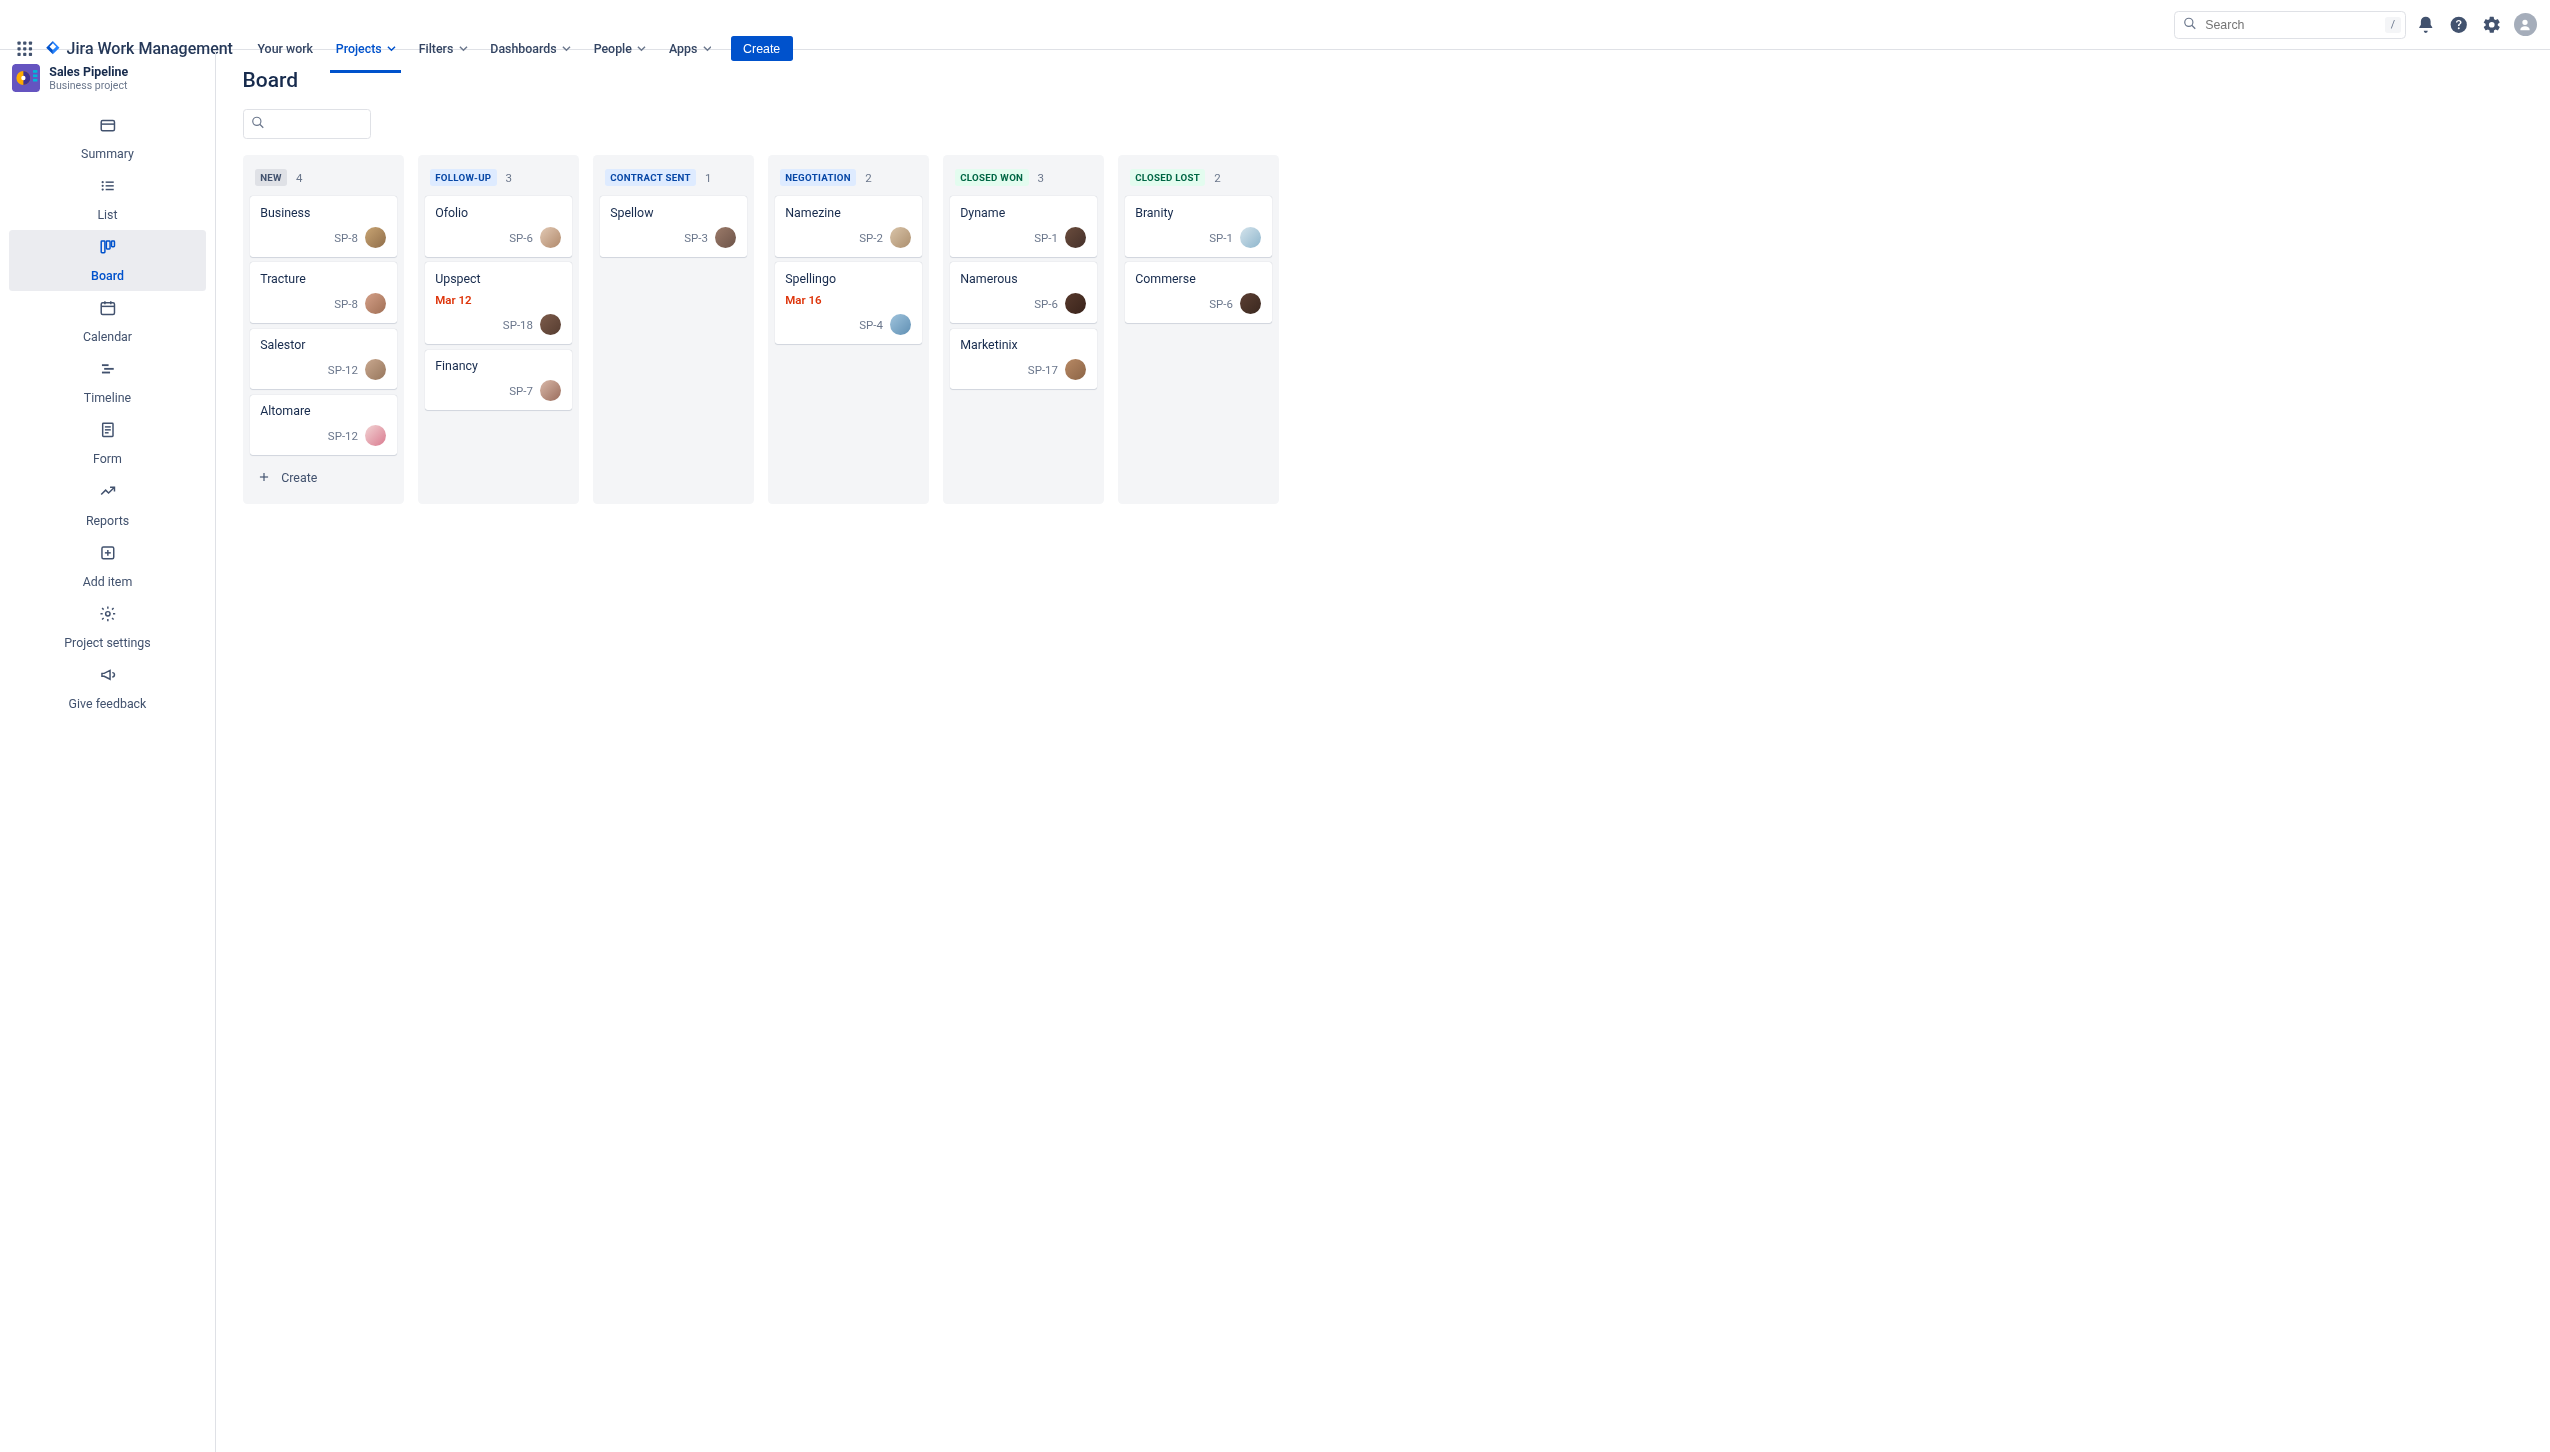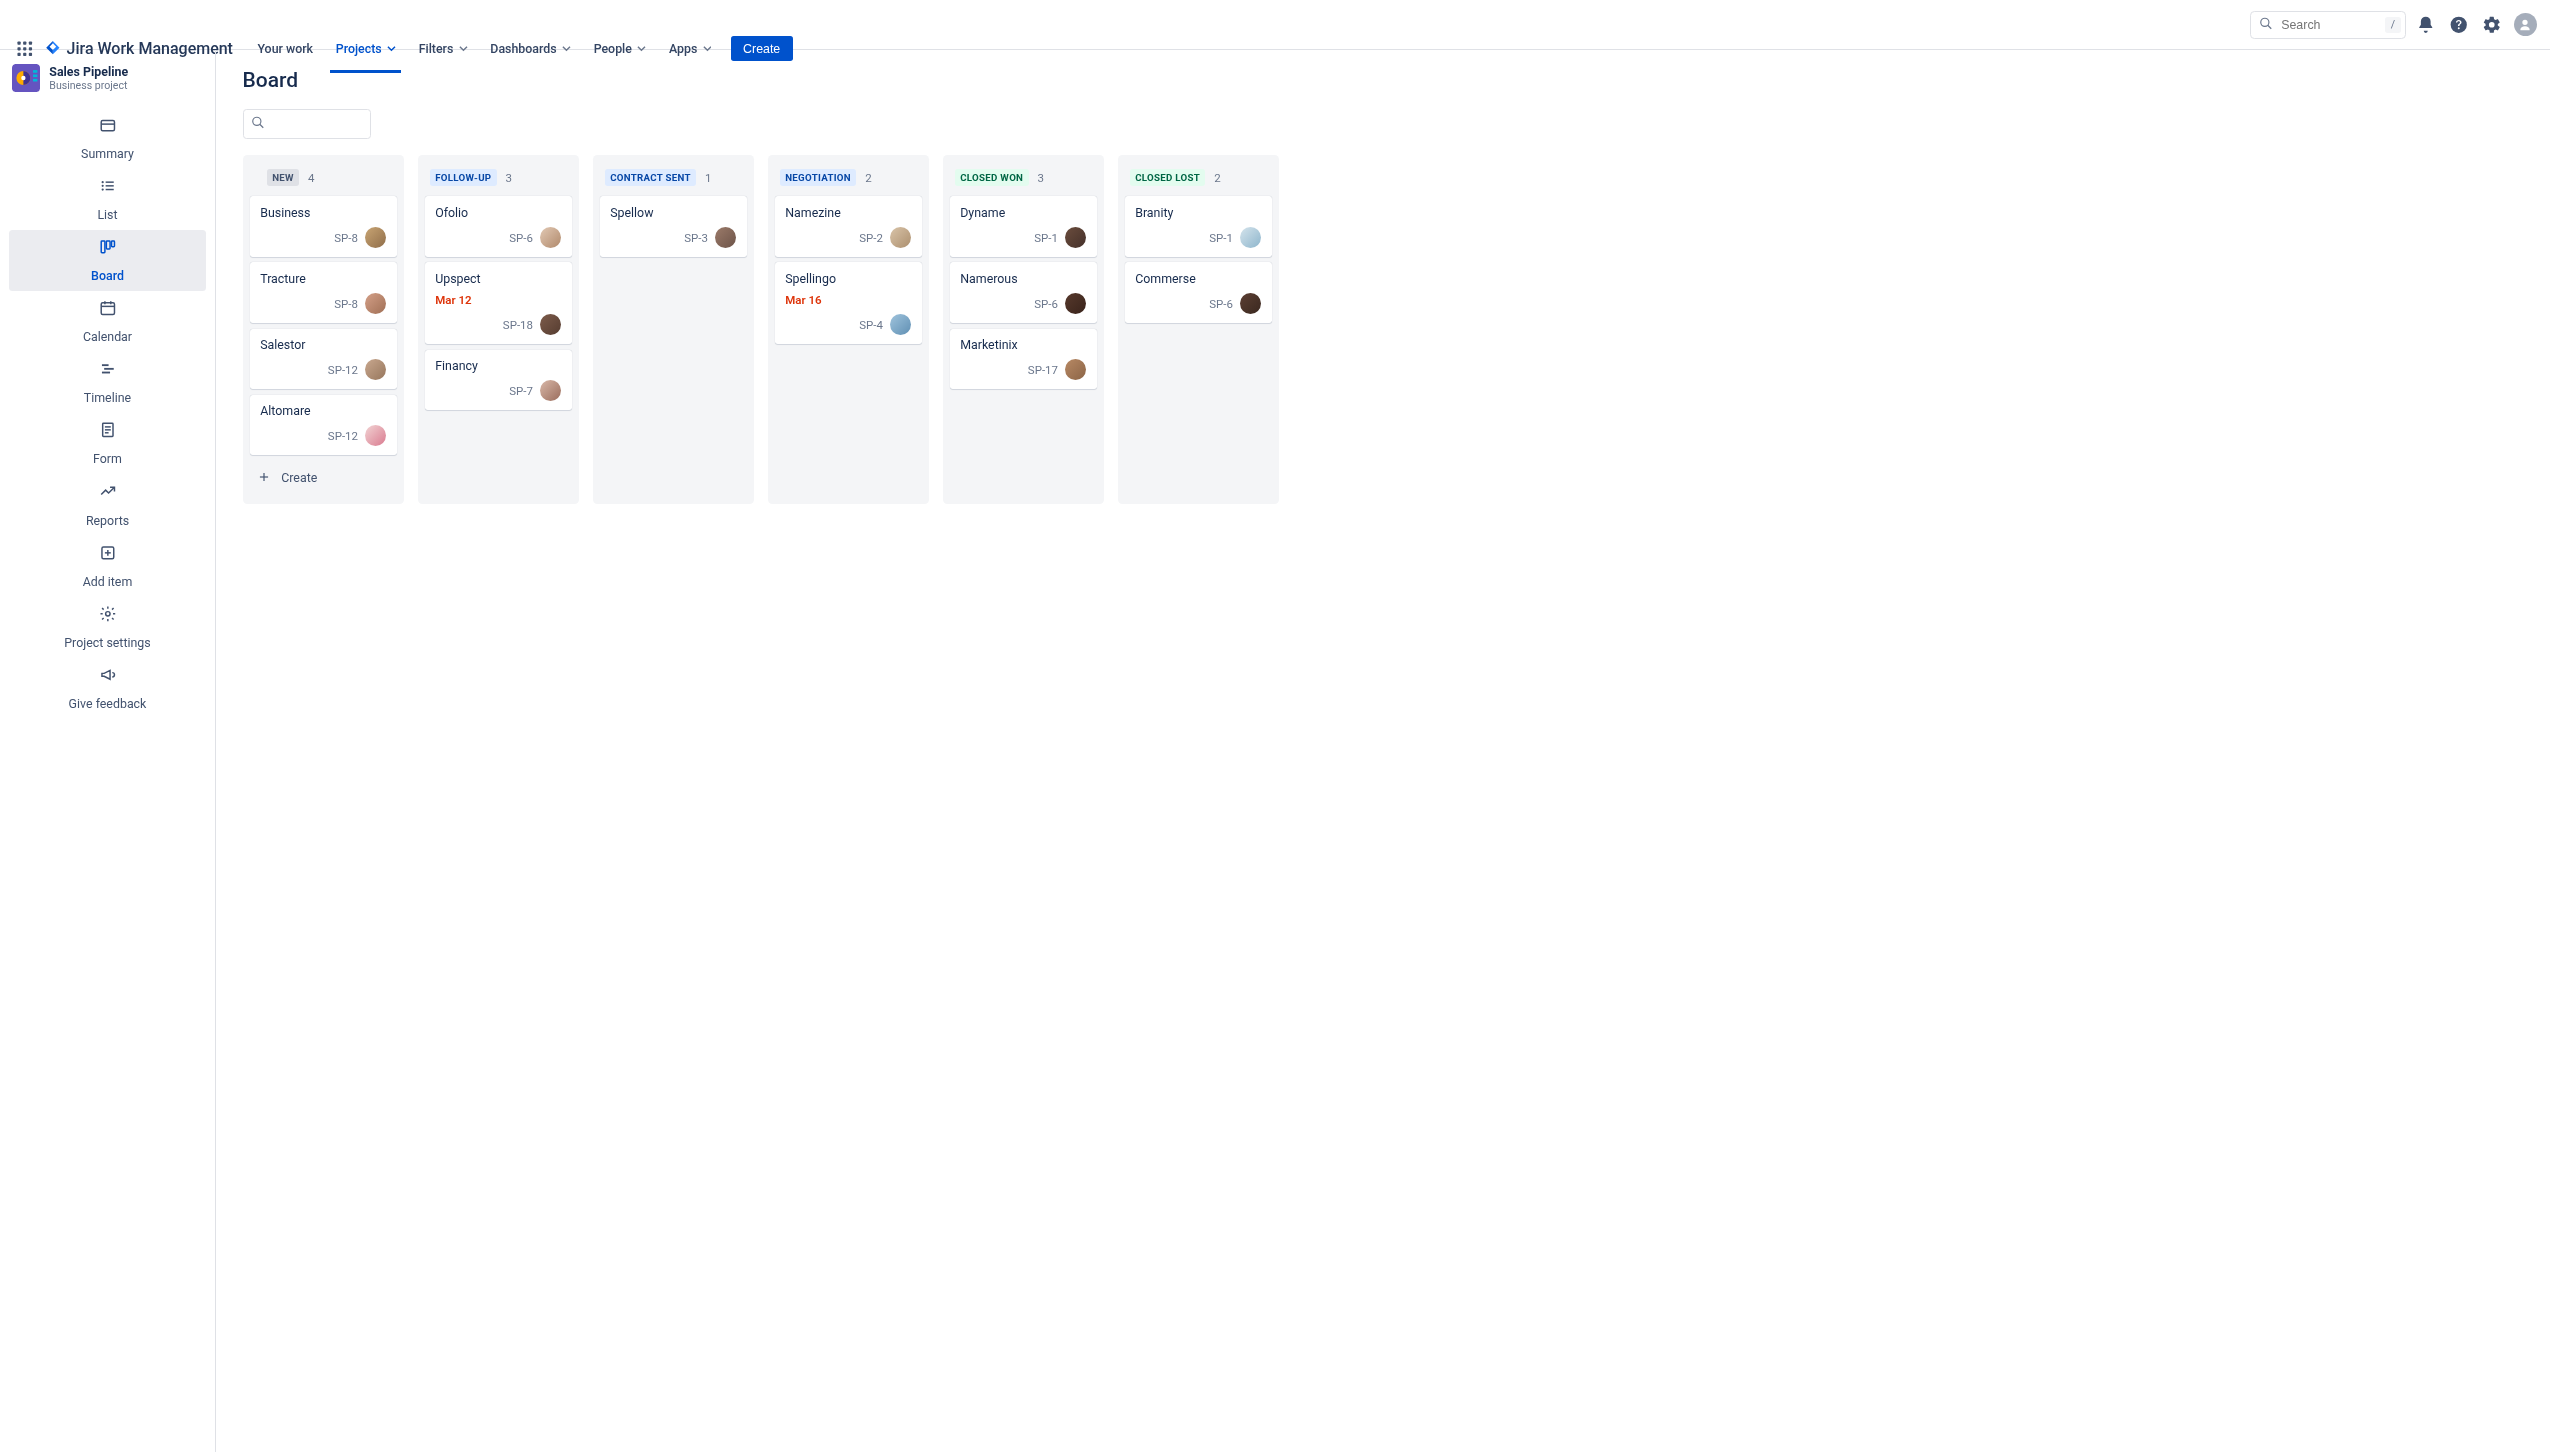--- a/index.html
+++ b/index.html
@@ -11,21 +11,21 @@
 .app-switcher { width: 28px; height: 28px; display: flex; align-items: center; justify-content: center; cursor: pointer; border-radius: 2.7px; }
 .logo { display: flex; align-items: center; gap: 5.3px; color: #253858; font-size: 16px; font-weight: 500; margin-right: 10.6px; cursor: pointer; }
 .logo svg { width: 17.7px; height: 17.7px; }
 .nav-item { padding: 5.3px 8.9px; color: #344563; font-size: 12.4px; font-weight: 500; display: flex; align-items: center; gap: 5.3px; cursor: pointer; border-radius: 2.7px; }
 .nav-item.active { color: #0052CC; position: relative; }
 .nav-item.active::after { content: ''; position: absolute; bottom: -11.5px; left: 3.5px; right: 3.5px; height: 2.7px; background: #0052CC; }
 .chevron-down { width: 8.9px; height: 8.9px; }
 .create-btn { background: #0052CC; color: #fff; border: none; padding: 5.3px 12.4px; border-radius: 2.7px; font-size: 12.4px; font-weight: 500; cursor: pointer; margin-left: 5.3px; }
 .topnav-right { display: flex; align-items: center; gap: 5.3px; }
 .search-box { position: relative; }
-.search-input { width: 156px; height: 28px; border: 1.8px solid #dfe1e6; border-radius: 4.4px; padding: 0 26.6px 0 30px; font-size: 12.4px; color: #6B778C; }
+.search-input { width: 232px; height: 28px; border: 1.8px solid #dfe1e6; border-radius: 4.4px; padding: 0 26.6px 0 30px; font-size: 12.4px; color: #6B778C; }
 .search-icon-wrap { position: absolute; left: 8.9px; top: 50%; transform: translateY(-50%); color: #6B778C; }
 .search-slash { position: absolute; right: 5.3px; top: 50%; transform: translateY(-50%); background: #f4f5f7; border-radius: 2.7px; width: 16px; height: 16px; font-size: 10.6px; display: flex; align-items: center; justify-content: center; color: #6B778C; }
 .icon-btn { width: 28px; height: 28px; display: flex; align-items: center; justify-content: center; cursor: pointer; border-radius: 50%; color: #344563; }
 .profile-avatar { width: 23px; height: 23px; border-radius: 50%; background: #A5ADBA; display: flex; align-items: center; justify-content: center; color: #fff; }
 
 
 .main-layout { display: flex; height: calc(100vh - 50px); }
 .sidebar { width: 216px; border-right: 0.9px solid #dfe1e6; padding: 14px 8.9px; flex-shrink: 0; }
 .project-header { display: flex; align-items: center; gap: 8.9px; margin-bottom: 16px; padding: 0 3.5px; }
 .project-icon { width: 28px; height: 28px; border-radius: 3.5px; display: flex; align-items: center; justify-content: center; font-size: 12.4px; flex-shrink: 0; overflow: hidden; }
@@ -41,21 +41,21 @@
 .board-search { position: relative; width: 128px; margin-bottom: 16px; }
 .board-search input { width: 100%; height: 30px; border: 1.8px solid #dfe1e6; border-radius: 3.5px; padding: 0 7px 0 28px; font-size: 12.4px; }
 .board-search-icon { position: absolute; left: 8px; top: 50%; transform: translateY(-50%); color: #6B778C; }
 
 
 .board { display: flex; gap: 14px; }
 .col { width: 161px; background: #f4f5f7; border-radius: 4.4px; padding: 7px; flex-shrink: 0; min-height: 349px; }
 .col-header { display: flex; align-items: center; gap: 8.9px; padding: 7px 5.3px 10.6px 5.3px; }
 .col-title { font-size: 9.7px; font-weight: 700; letter-spacing: 0.3px; padding: 2.7px 5.3px; border-radius: 2.7px; }
 .col-count { font-size: 11.5px; color: #6B778C; }
-.status-grey { background: #dfe1e6; color: #42526E; margin-left: 12px; }
+.status-grey { background: #dfe1e6; color: #42526E; }
 .status-blue { background: #DEEBFF; color: #0747A6; }
 .status-green { background: #E3FCEF; color: #006644; }
 
 .card { background: #fff; border-radius: 2.7px; box-shadow: 0 0.9px 0.9px rgba(9,30,66,0.13), 0 0 0.9px rgba(9,30,66,0.2); padding: 8.9px 10.6px; margin-bottom: 5.3px; cursor: pointer; }
 .card-title { font-size: 12.4px; color: #172B4D; margin-bottom: 7px; }
 .card-date { font-size: 11.5px; color: #DE350B; font-weight: 600; margin-bottom: 7px; }
 .card-footer { display: flex; align-items: center; justify-content: flex-end; gap: 7px; }
 .card-key { font-size: 11.5px; color: #6B778C; }
 .card-avatar { width: 21px; height: 21px; border-radius: 50%; flex-shrink: 0; }
 

